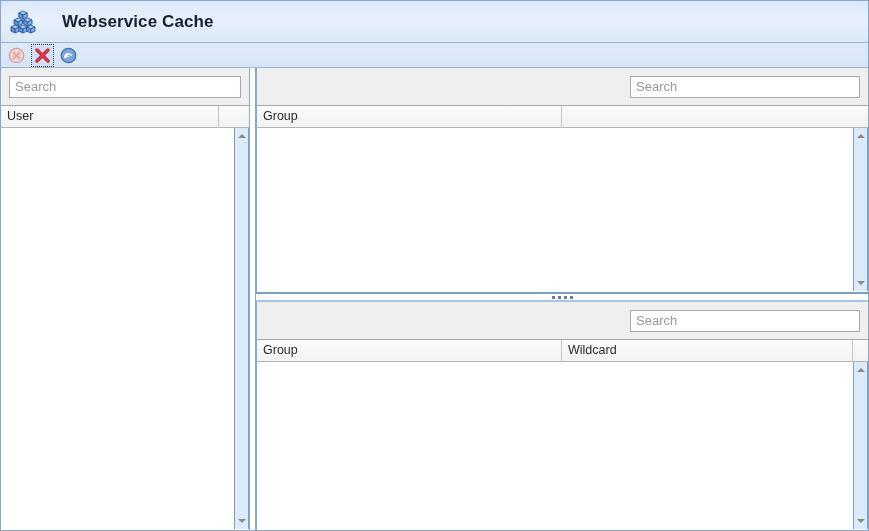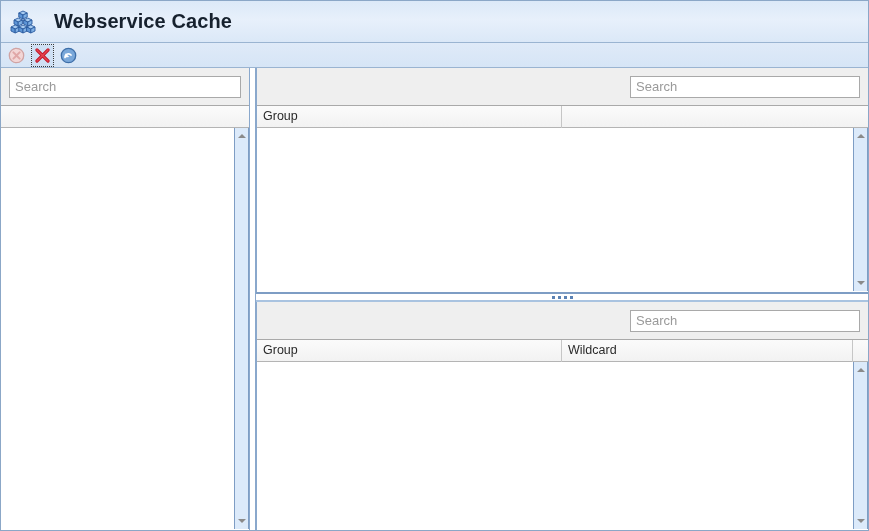--- a/index.html
+++ b/index.html
@@ -21,24 +21,24 @@
   .titlebar {
     position: absolute; left: 0; top: 0;
     width: 867px; height: 42px;
     background: linear-gradient(to bottom, #dce9f8 0%, #e7f0fb 45%, #dbe8f7 100%);
     border-bottom: 1px solid #9ab4d1;
     display: flex; align-items: center;
     padding-left: 9px;
   }
   .app-icon { width: 28px; height: 28px; position: relative; flex: 0 0 28px; }
   .app-title {
-    font-size: 20px;
+    font-size: 17px;
     color: #16212e;
     font-weight: bold;
-    margin-left: 16px;
+    margin-left: 24px;
     letter-spacing: .1px;
   }
 
   
   .toolbar {
     position: absolute; left: 0; top: 42px;
     width: 867px; height: 25px;
     background: linear-gradient(to bottom, #dfeaf8 0%, #d6e5f6 100%);
     border-bottom: 1px solid #9ab4d1;
     display: flex; align-items: center;
@@ -225,20 +225,21 @@
     </div>
   </div>
 
   <div class="body">
 
     <div class="left-pane">
       <div class="search-bar">
         <input class="search-input" type="text" placeholder="Search" style="">
       </div>
       <div class="header-row">
+        <div class="col-head" style="width:218px">User</div>
         <div class="col-head" style="width:14px;border-right:none"></div>
       </div>
       <div class="grid-body scroll-host" style="height:401px">
         <div class="vscroll">
           <div class="arrow up">
               <div class="tri up"></div>
             </div>
           <div class="arrow down">
               <div class="tri down"></div>
             </div>

